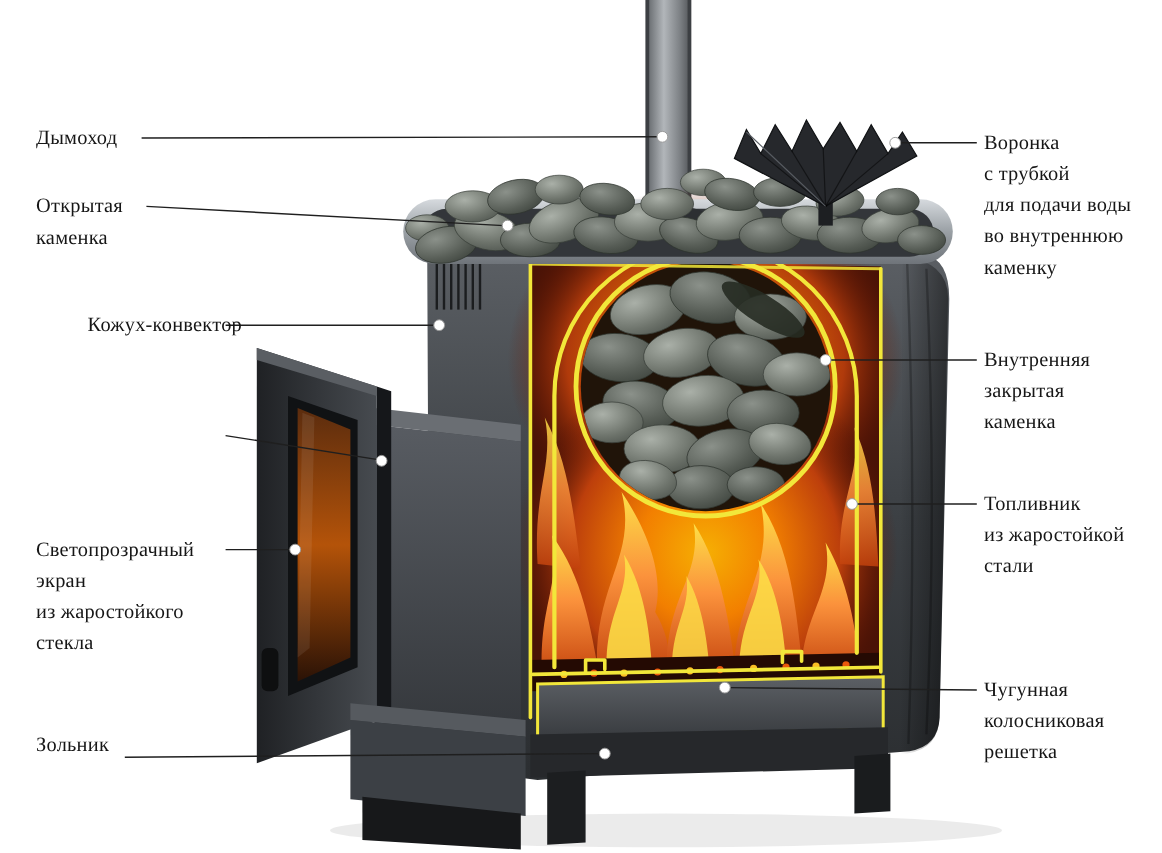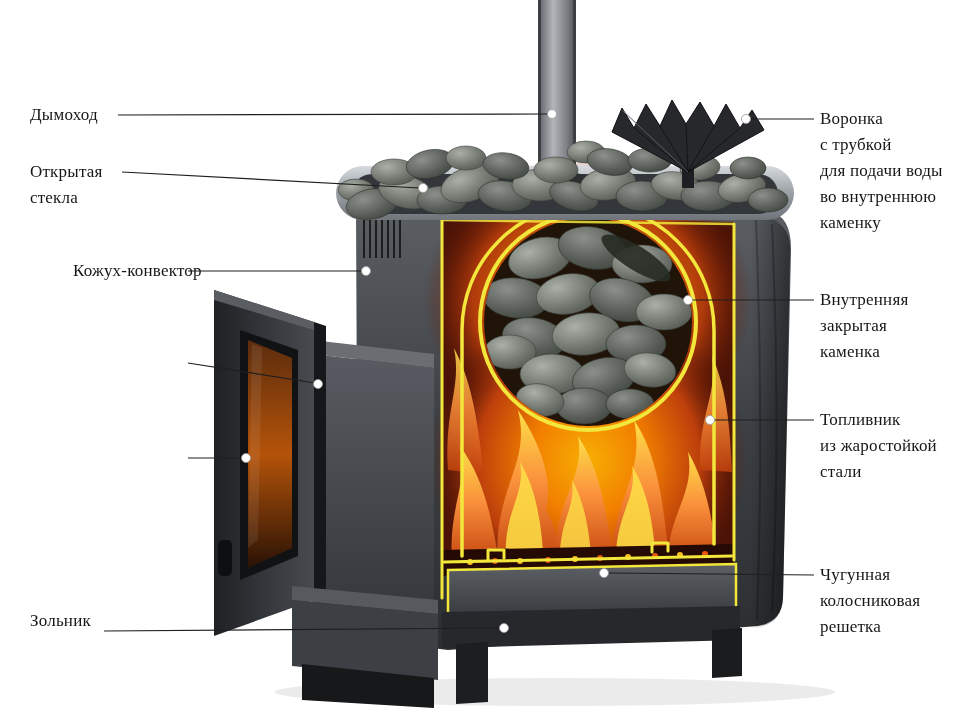--- a/index.html
+++ b/index.html
@@ -278,22 +278,26 @@
         <circle class="dot" cx="688" cy="300" r="4.5"></circle>
       <line class="callout" x1="814" y1="420" x2="714" y2="420"></line>
         <circle class="dot" cx="710" cy="420" r="4.5"></circle>
       <line class="callout" x1="814" y1="575" x2="608" y2="573"></line>
         <circle class="dot" cx="604" cy="573" r="4.5"></circle>
     </g>
   </svg>
 
   <div class="label" style="left:30px;top:102px;">Дымоход</div>
   <div class="label" style="left:30px;top:159px;">Открытая
+каменка</div>
+  <div class="label" style="left:30px;top:258px;margin-left:43px;">Кожух-конвектор</div>
+  <div class="label" style="left:30px;top:445px;">Светопрозрачный
+экран
+из жаростойкого
 стекла</div>
-  <div class="label" style="left:30px;top:258px;margin-left:43px;">Кожух-конвектор</div>
   <div class="label" style="left:30px;top:608px;">Зольник</div>
 
   <div class="label right" style="left:820px;top:106px;">Воронка
 с трубкой
 для подачи воды
 во внутреннюю
 каменку</div>
   <div class="label right" style="left:820px;top:287px;">Внутренняя
 закрытая
 каменка</div>

